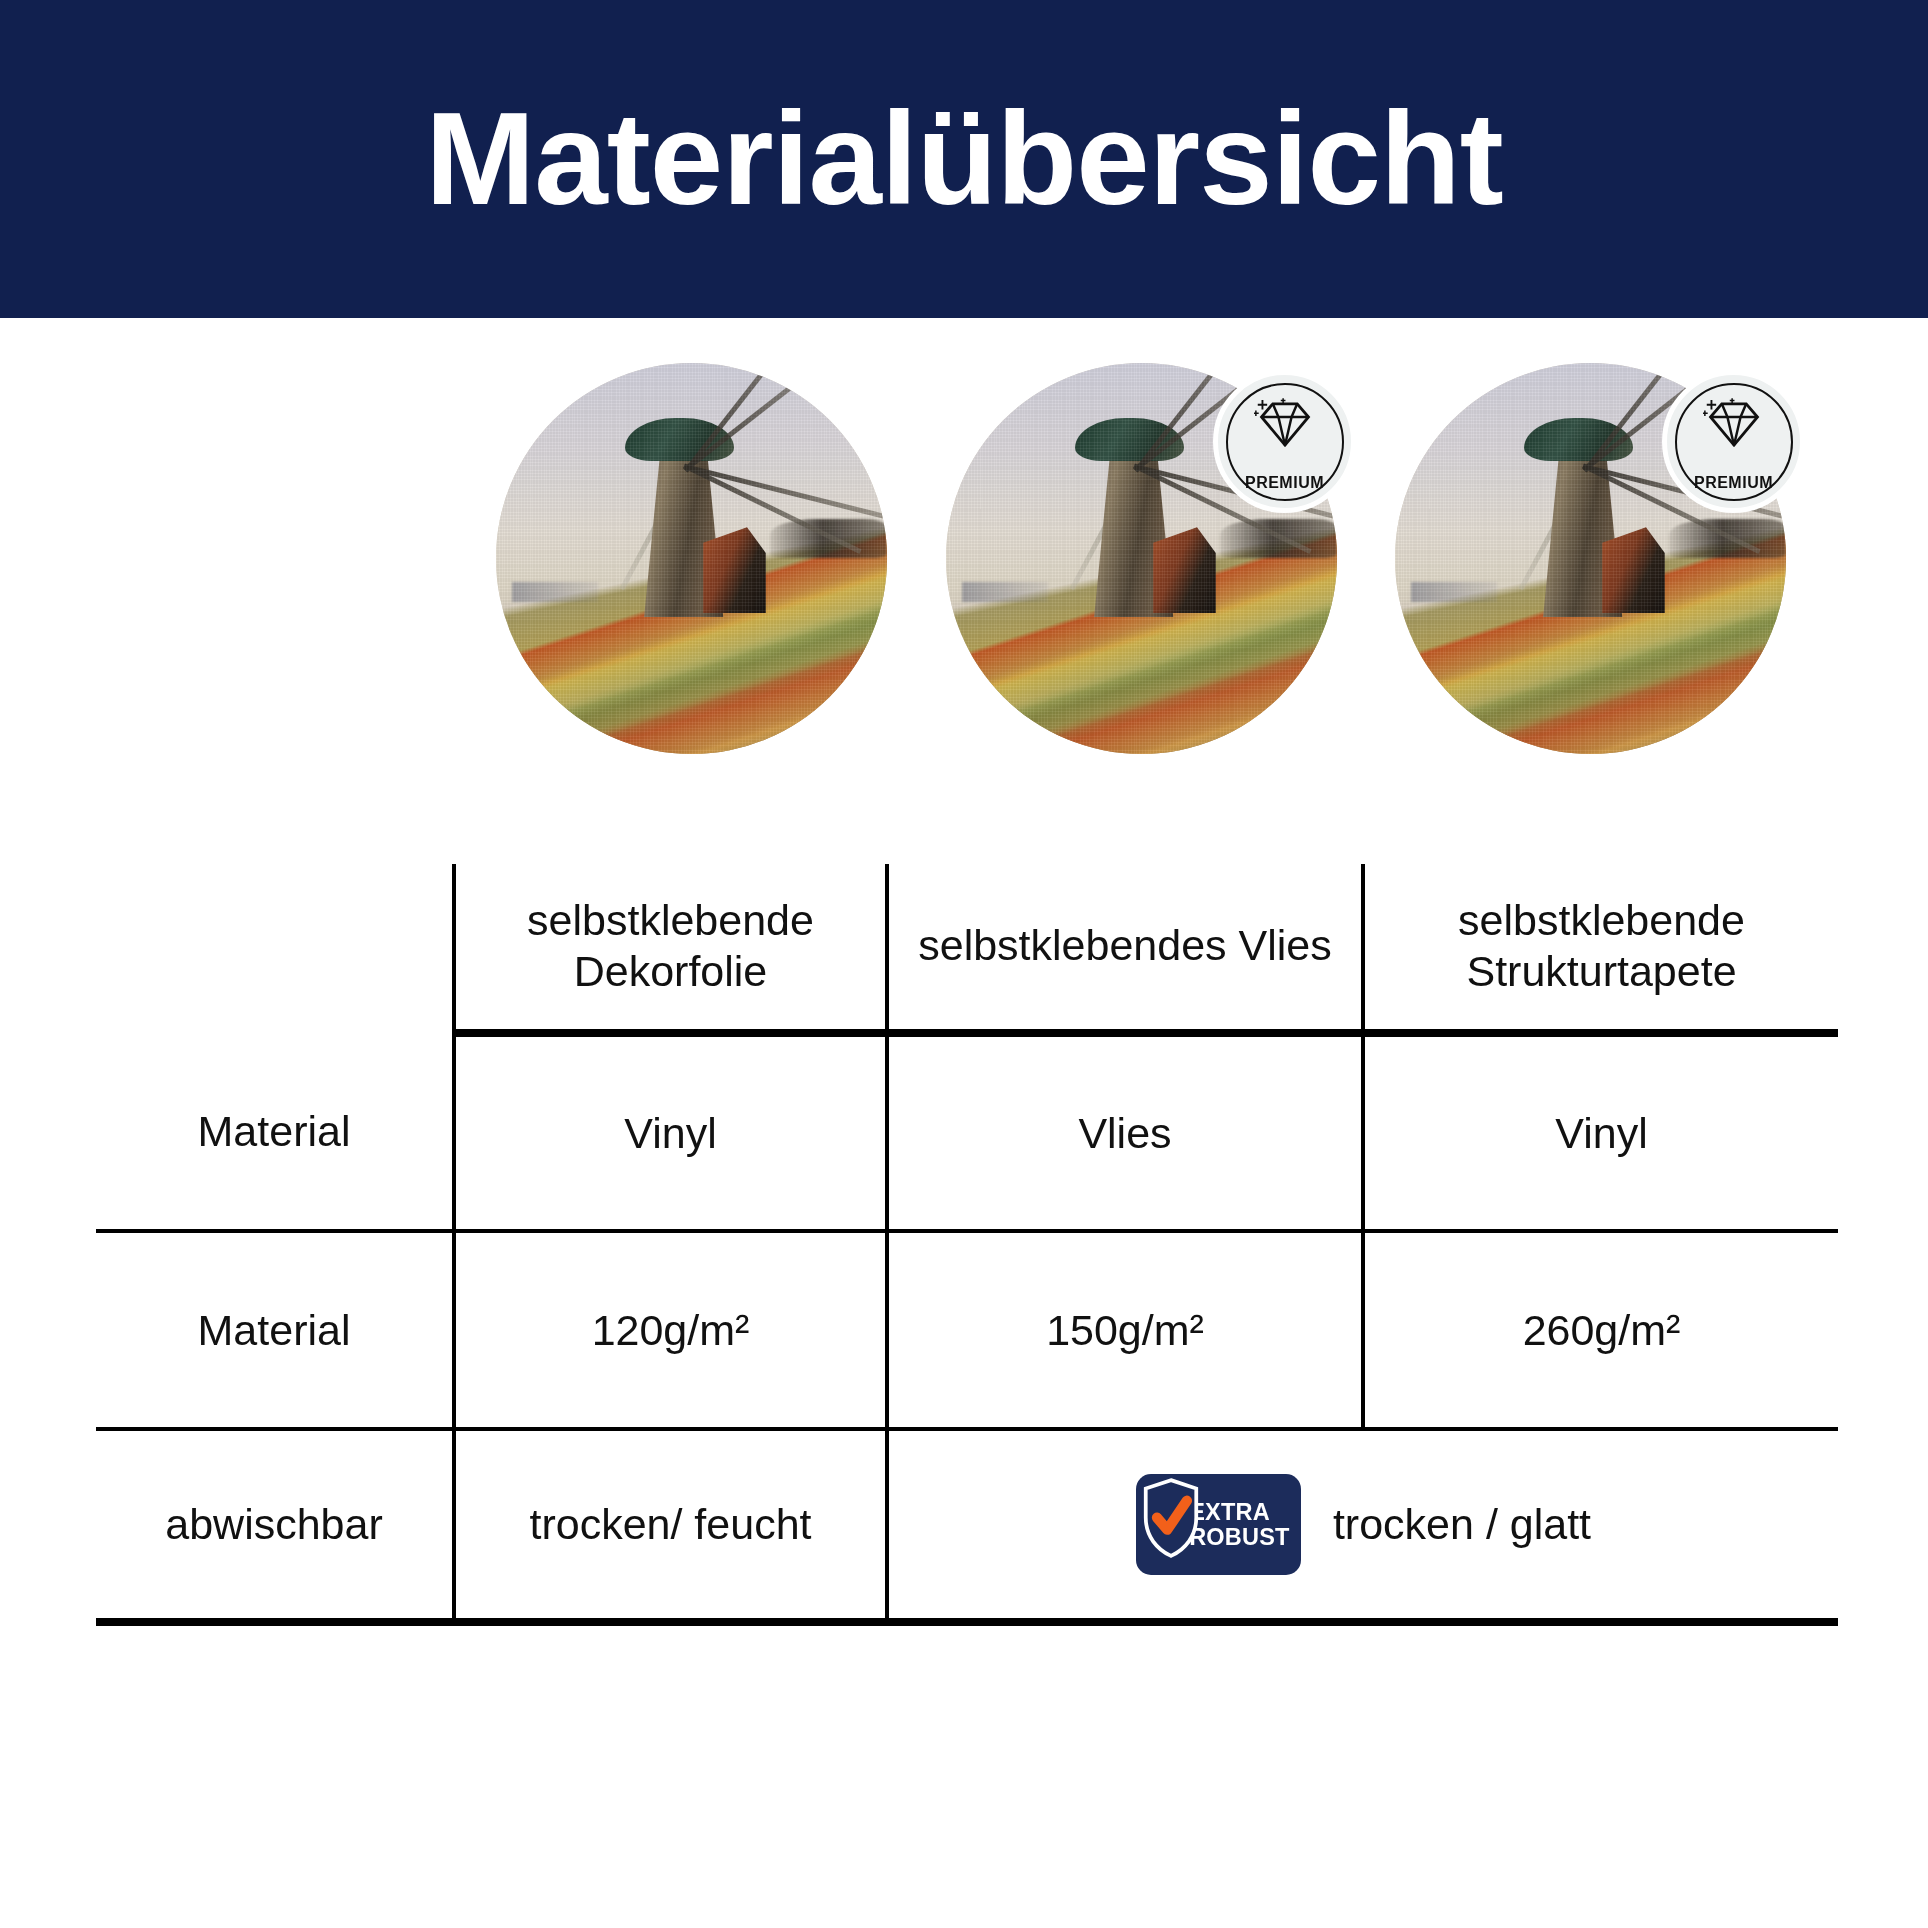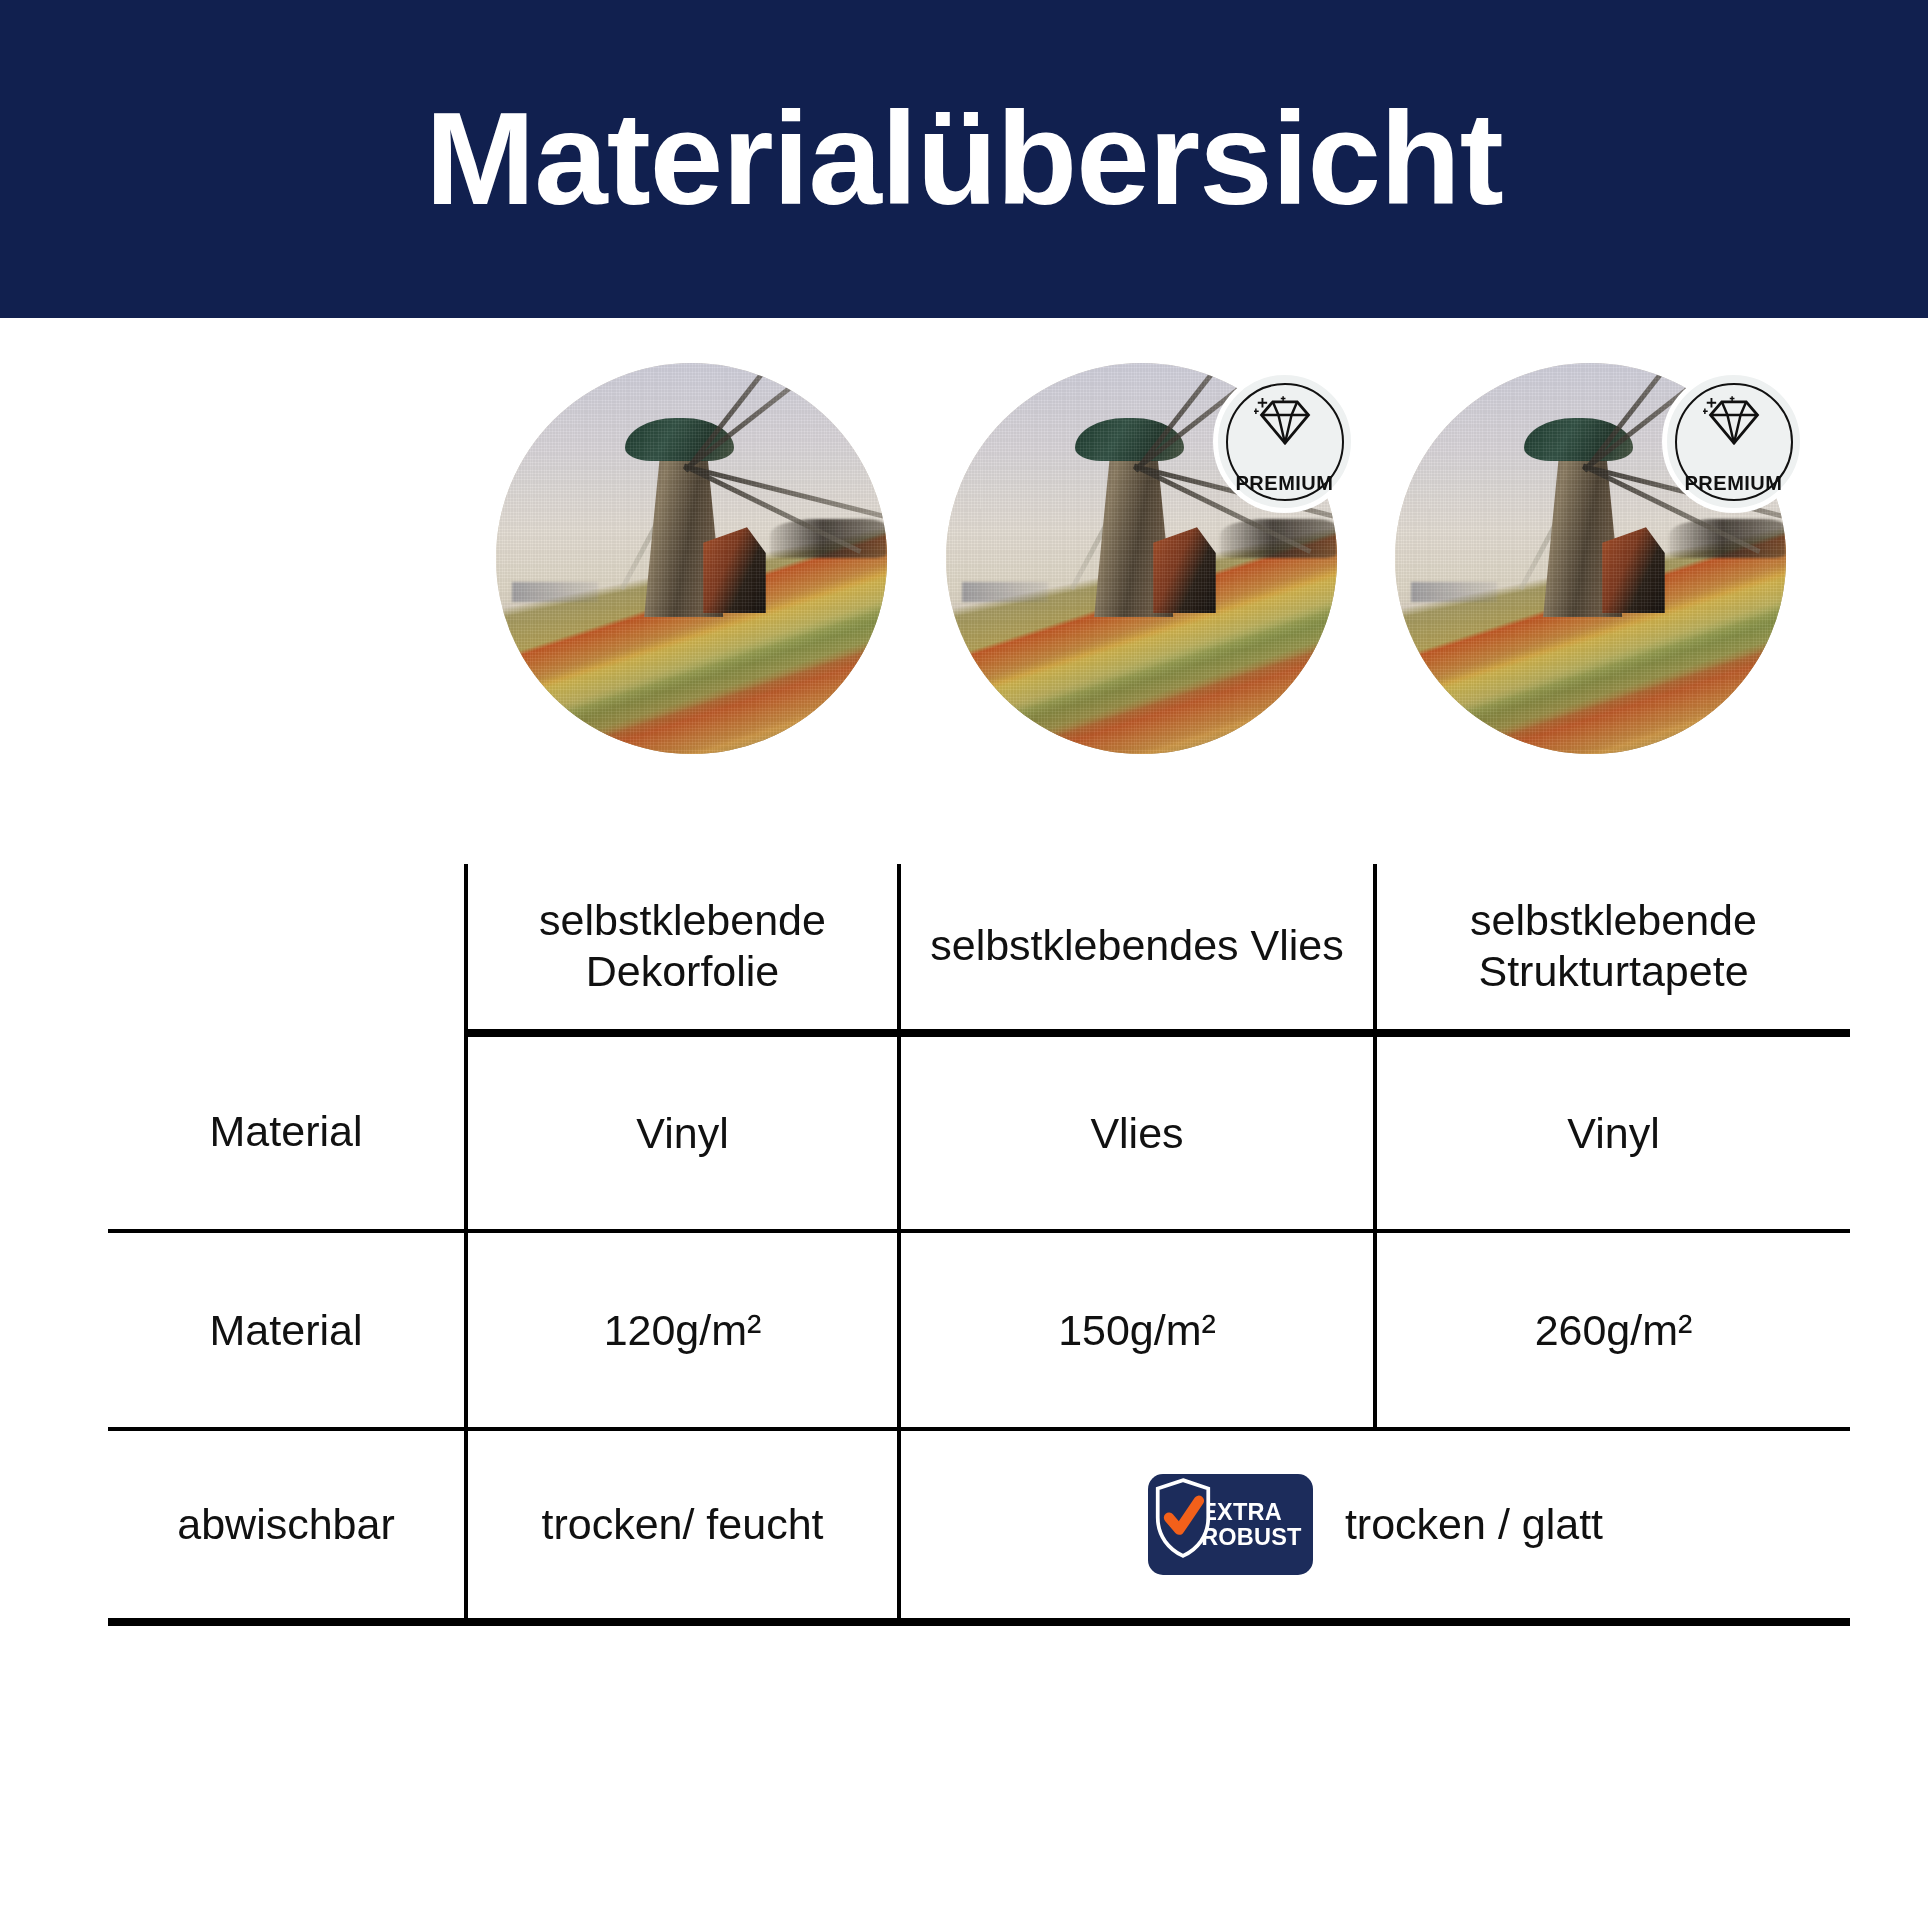--- a/index.html
+++ b/index.html
@@ -121,29 +121,29 @@
     display: flex; flex-direction: column;
     align-items: center; justify-content: center;
   }
   .premium .ring {
     position:absolute; left:7.5px; top:7.5px; right:7.5px; bottom:7.5px;
     border:2.8px solid #111; border-radius:50%;
   }
   .premium svg { display:block; margin-top: 7.5px; }
   .premium-label {
     font-family:"Liberation Sans", sans-serif;
-    font-weight:bold; font-size:20px; letter-spacing:0.5px;
+    font-weight:bold; font-size:16px; letter-spacing:0.5px;
     color:#111; margin-top: 23px;
   }
   .p2 { left: 1213px; top: 370px; }
   .p3 { left: 1662px; top: 370px; }
 
   
   .table {
-    position: absolute; left: 108px; top: 864px;
+    position: absolute; left: 96px; top: 864px;
     width: 1741px; height: 960px;
   }
   .tbl { width:100%; border-collapse: collapse; table-layout: fixed; }
   .tbl td {
     vertical-align: middle;
     text-align: center;
     font-family:"Liberation Sans", sans-serif;
     font-size: 43px;
     color: #111;
     line-height: 1.18;

